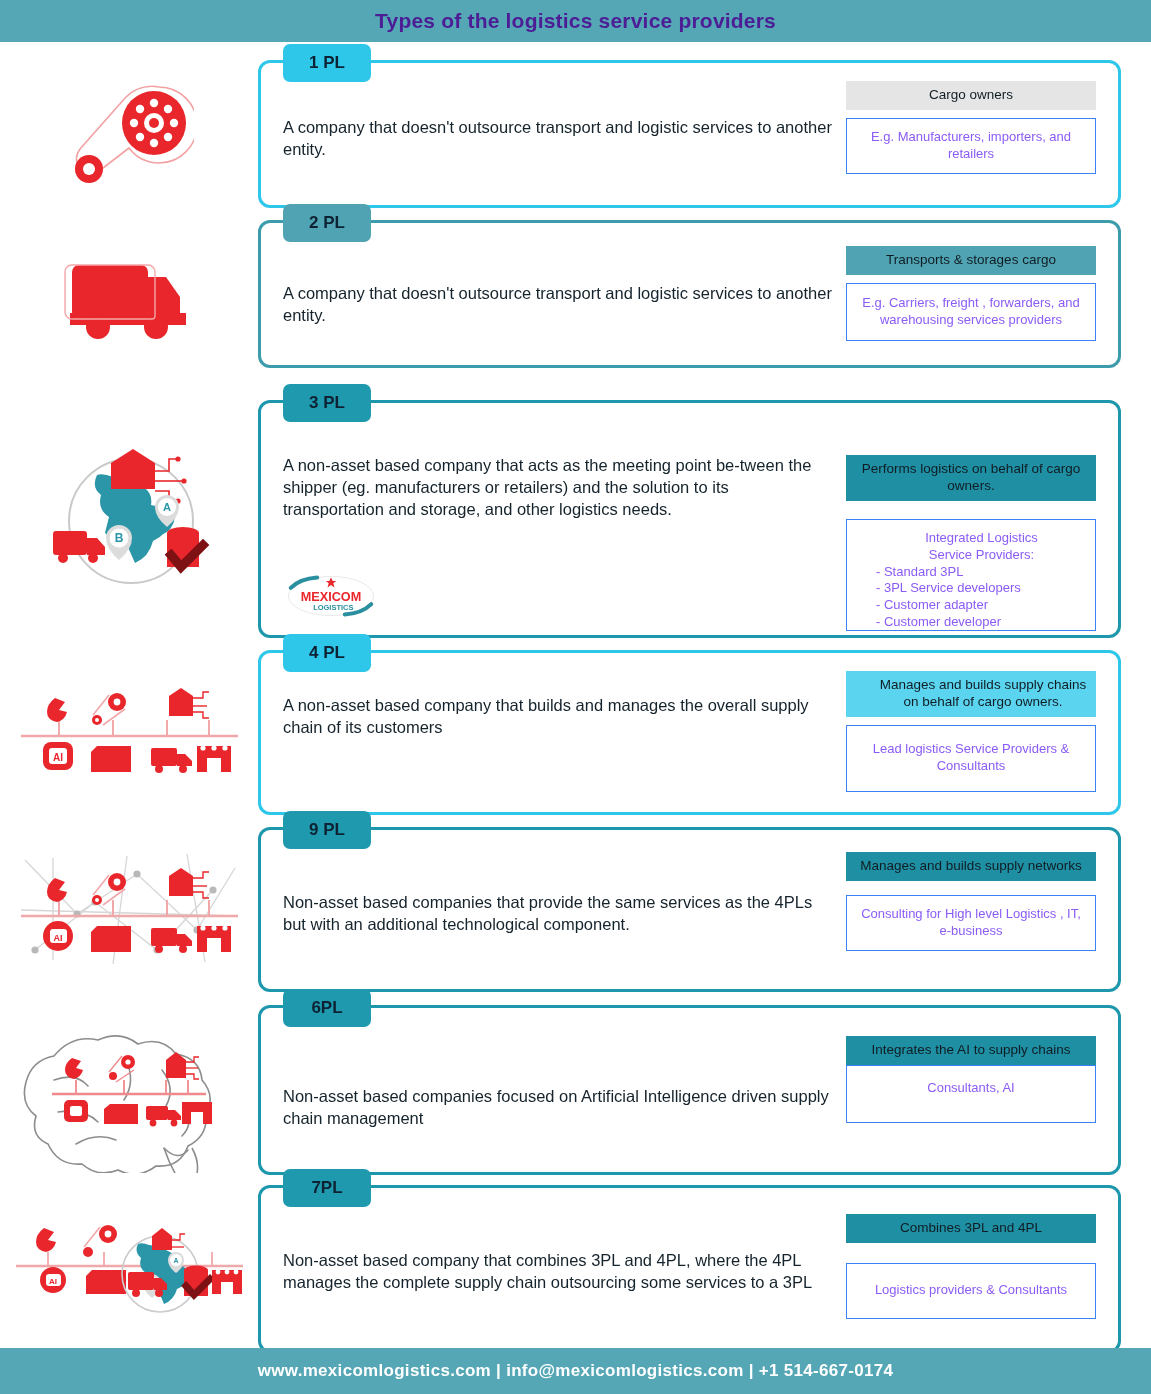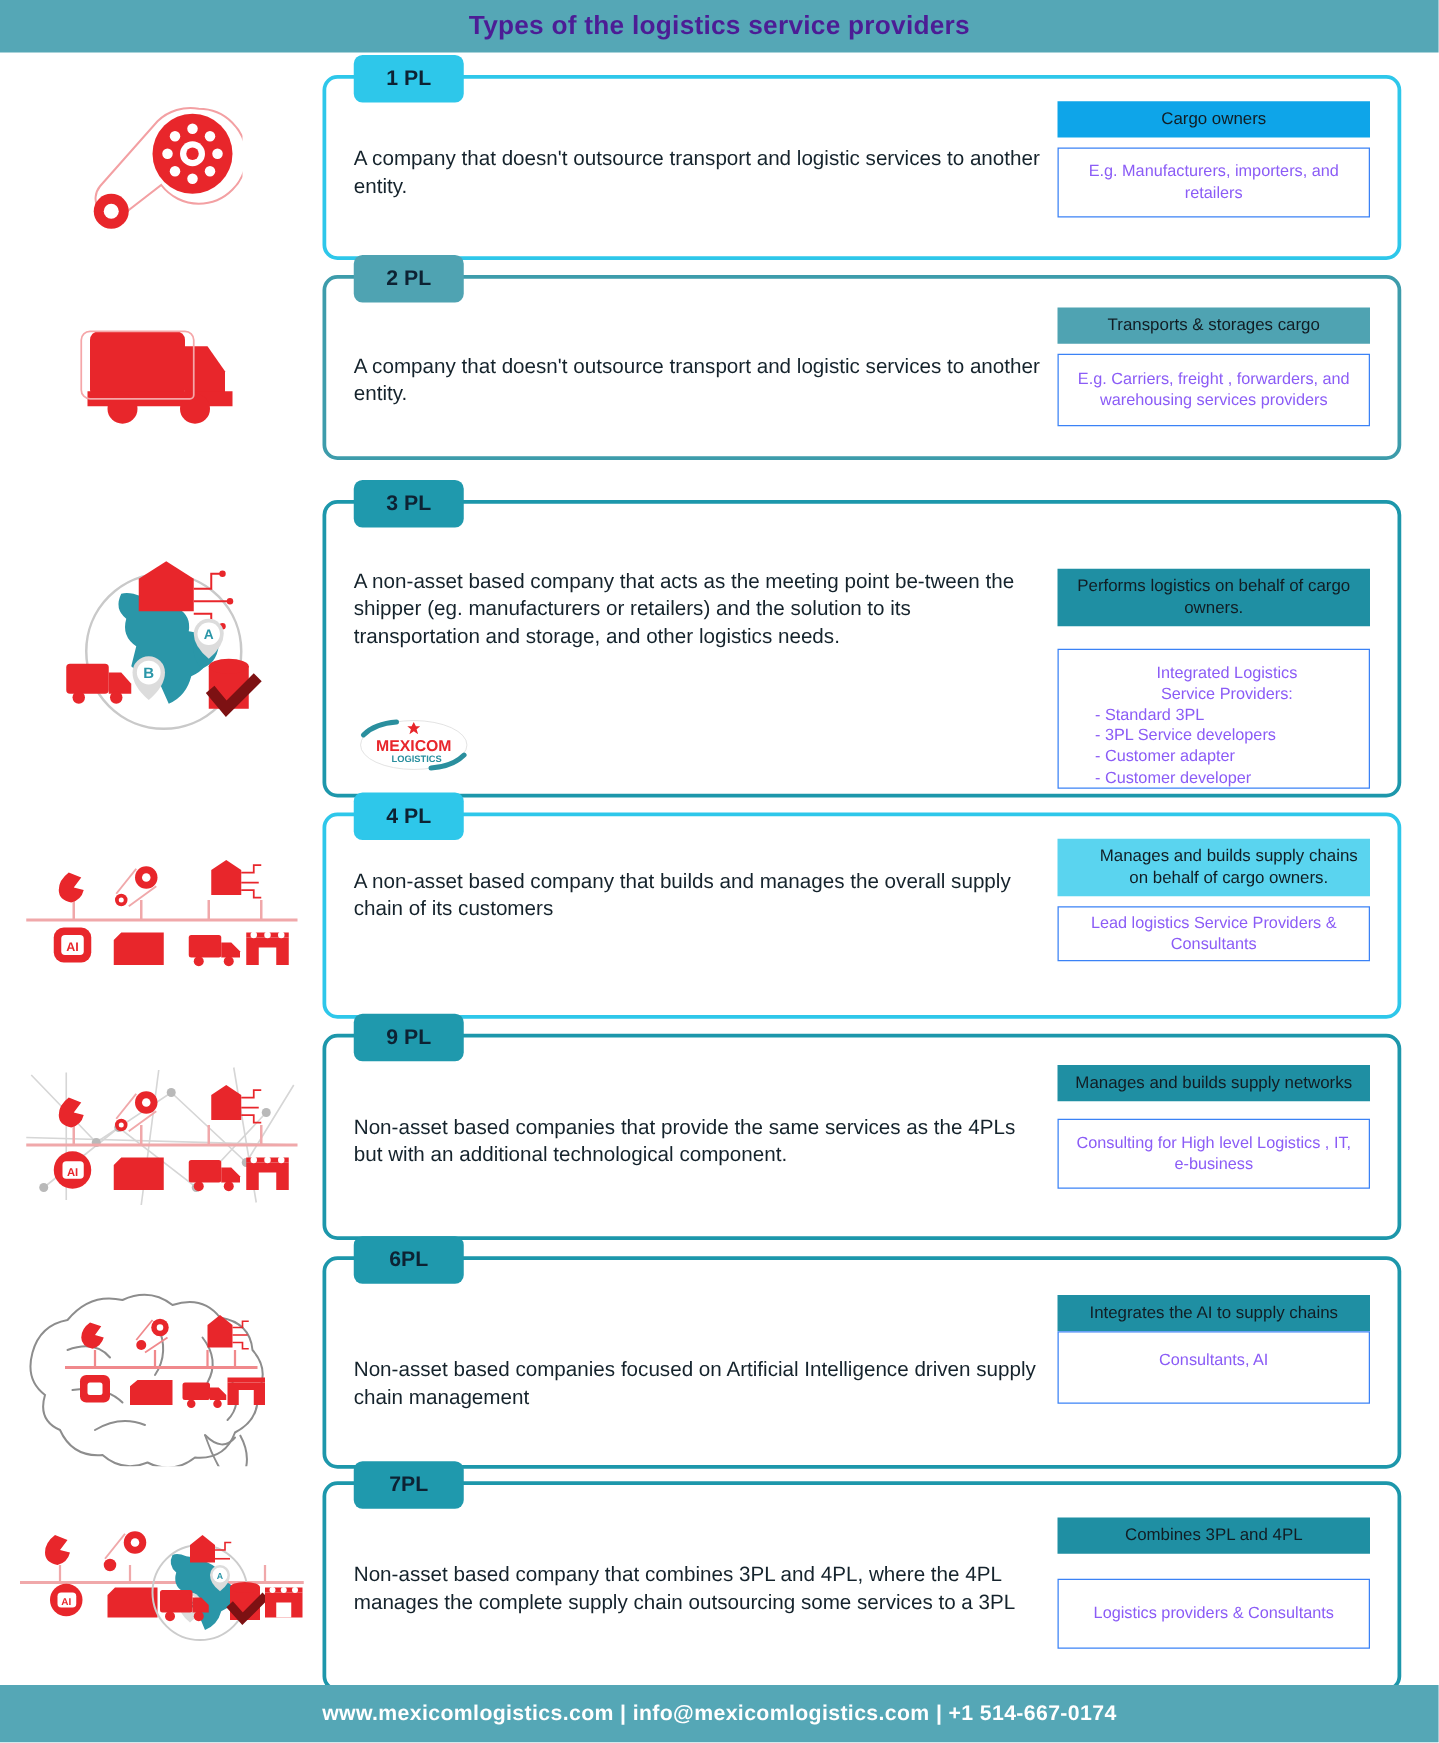--- a/index.html
+++ b/index.html
@@ -124,21 +124,21 @@
   }
   .side-head {
     box-sizing: border-box;
     width: 100%;
     padding: 6px 8px;
     text-align: center;
     font-size: 13.5px;
     line-height: 1.25;
     color: #111d24;
   }
-  .side-head.cyan { background: #0ea5e9; }
+  .side-head.cyan { background: #e5e5e5; }
   .side-head.lightcyan { background: #5ad4ef; padding-left: 32px; }
   .side-head.teal { background: #4fa3b2; }
   .side-head.deepteal { background: #1f8fa3; }
 
   .side-body {
     box-sizing: border-box;
     width: 100%;
     border: 1px solid #3b82f6;
     background: #ffffff;
     text-align: center;
@@ -338,21 +338,21 @@
         <circle cx="208" cy="60" r="2.6" fill="#ffffff"></circle>
       </svg>
     </div>
     <div class="card-col">
       <div class="card cyan">
         <div class="tab cyan">4 PL</div>
         <div class="desc" style="top:42px; width:560px;">A non-asset based company that builds and manages the overall supply chain of its customers</div>
         <div class="side" style="top:18px;">
           <div class="side-head lightcyan">Manages  and builds supply chains on behalf of cargo owners.</div>
           <div class="side-gap"></div>
-          <div class="side-body" style="height:44px; display:flex; align-items:center; justify-content:center;">Lead logistics Service Providers &amp; Consultants</div>
+          <div class="side-body" style="height:67px; display:flex; align-items:center; justify-content:center;">Lead logistics Service Providers &amp; Consultants</div>
         </div>
       </div>
     </div>
   </div>
 
   <div class="row" style="top:785px; height:165px;">
     <div class="icon-col">
       <svg class="ico" width="225" height="120" viewBox="0 0 225 120">
         <g stroke="#d6d6d6" stroke-width="1.3" fill="none">
           <path d="M8 10 L60 64 L120 24 L180 80 L218 18"></path>

